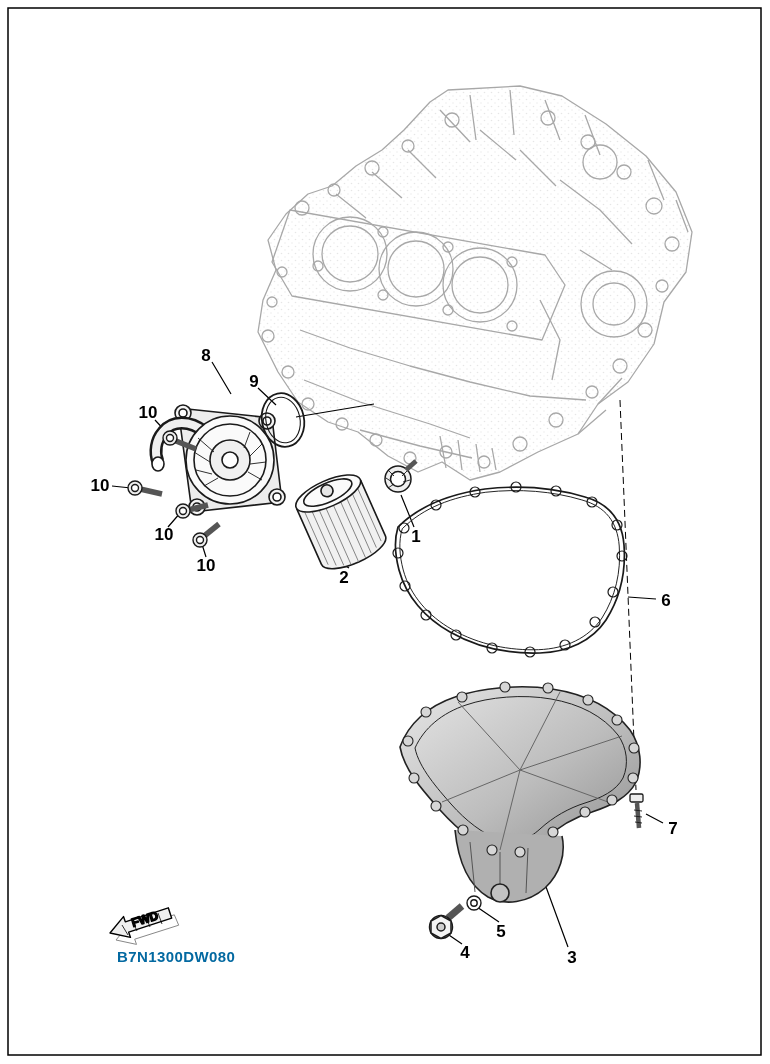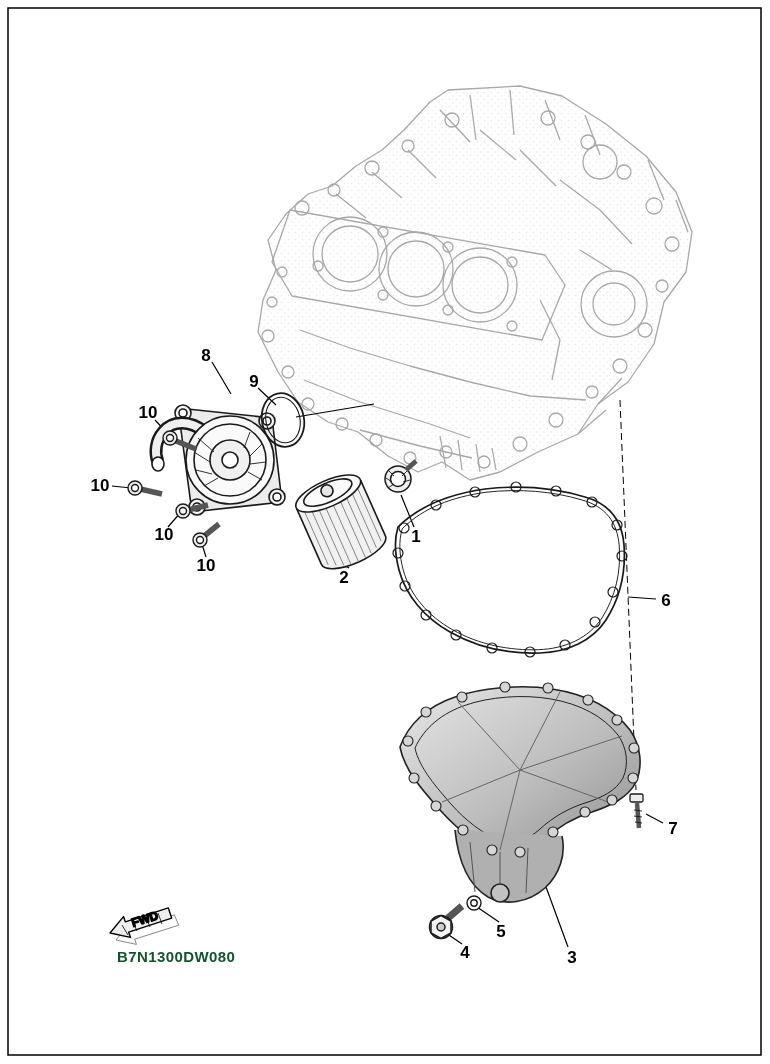--- a/index.html
+++ b/index.html
@@ -5,21 +5,21 @@
   html,body { margin:0; padding:0; background:#ffffff; font-family:"Liberation Sans", sans-serif; }
   .page { position:relative; width:770px; height:1064px; background:#ffffff; overflow:hidden; }
   svg { position:absolute; left:0; top:0; }
   .callout {
     position:absolute; transform:translate(-50%,-50%);
     font-size:17px; font-weight:600; color:#000; line-height:1;
     cursor:pointer; user-select:none;
   }
   .code {
     position:absolute; left:117px; top:948px;
-    font-size:15px; font-weight:700; color:#14532d; letter-spacing:0.4px;text-align:right;
+    font-size:15px; font-weight:700; color:#0369a1; letter-spacing:0.4px;text-align:right;
   }
   svg text.fwd {
     font-family:"Liberation Sans", sans-serif;
     font-size:12px; font-weight:700; fill:#111;
   }
 </style>
 </head>
 <body>
 
 <div class="page">

